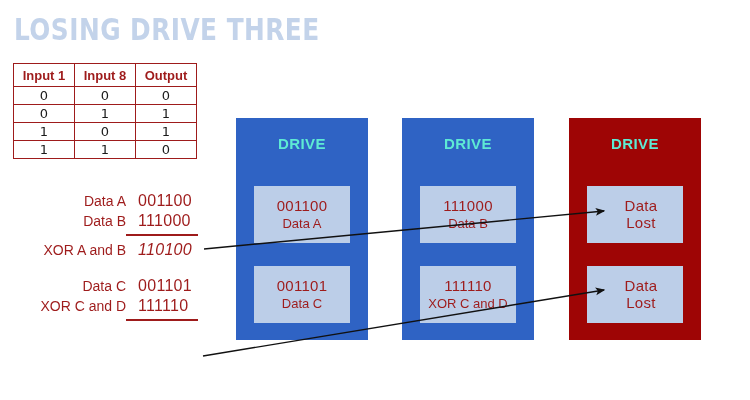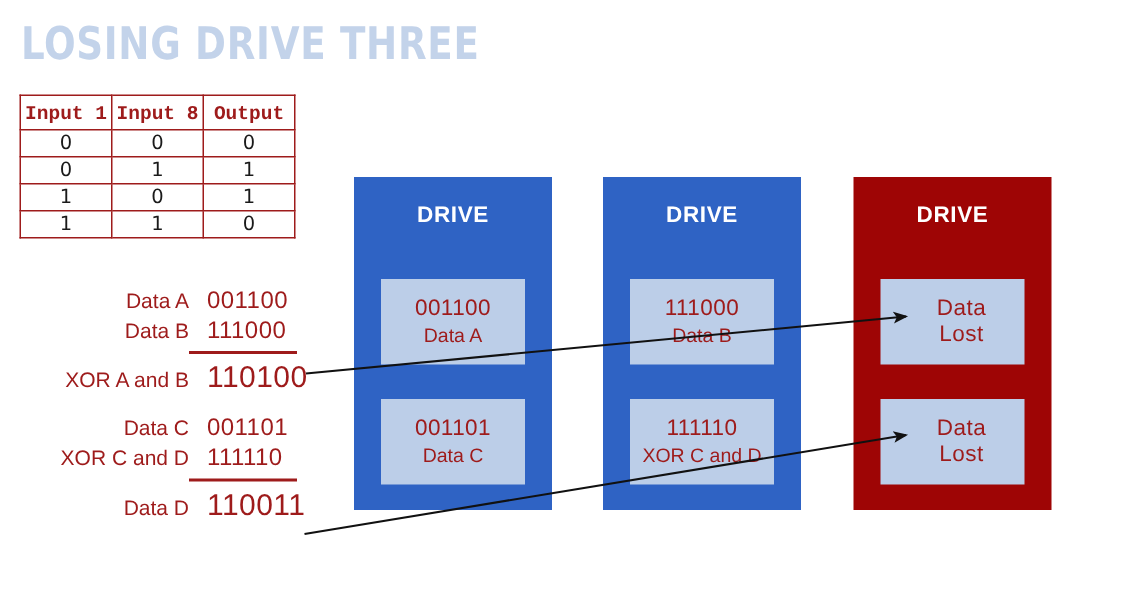--- a/index.html
+++ b/index.html
@@ -43,21 +43,21 @@
   #truth-table td {
     border: 1px solid #9e1b1b;
     text-align: center;
     padding: 0;
     font-size: 13px;
     line-height: 1;
   }
   #truth-table th {
     color: #9e1b1b;
     font-weight: bold;
-    font-family: Liberation Mono, monospace;
+    font-family: Liberation Sans, sans-serif;
     font-stretch: condensed;
     width: 60px;
     height: 22px;
     font-size: 13px;
   }
   #truth-table td {
     color: #1a1a1a;
     font-weight: normal;
     height: 17px;
     font-size: 13px;
@@ -94,40 +94,40 @@
     white-space: nowrap;
   }
   .calc-rule {
     margin-left: 118px;
     width: 72px;
     height: 0;
     border-top: 2px solid #9e1b1b;
     margin-top: 2px;
     margin-bottom: 5px;
   }
-  .calc-result .calc-value { font-size: 20px; }
+  .calc-result .calc-value { font-size: 16px; font-style: italic; }
 
   
   .drive {
     position: absolute;
     top: 118px;
     width: 132px;
     height: 222px;
   }
   #drive-one   { left: 236px; background: #2f63c4; }
   #drive-two   { left: 402px; background: #2f63c4; }
   #drive-three { left: 569px; background: #9e0505; }
 
   .drive-title {
     position: absolute;
     top: 17px;
     left: 0;
     width: 100%;
     text-align: center;
-    color: #ffffff;
+    color: #5eead4;
     font-size: 15px;
     font-weight: bold;
     line-height: 18px;
     letter-spacing: 0.4px;
     font-family: "Liberation Sans", sans-serif;
   }
 
   .data-panel {
     position: absolute;
     left: 18px;
@@ -223,24 +223,20 @@
 <div class="calc-block" id="calc-block-2">
   <div class="calc-row">
     <div class="calc-label">Data C</div>
     <div class="calc-value">001101</div>
   </div>
   <div class="calc-row">
     <div class="calc-label">XOR C and D</div>
     <div class="calc-value">111110</div>
   </div>
   <div class="calc-rule"></div>
-  <div class="calc-row calc-result">
-    <div class="calc-label">Data D</div>
-    <div class="calc-value">110011</div>
-  </div>
 </div>
 
 <div class="drive" id="drive-one">
   <div class="drive-title">
     <div>DRIVE</div>
   </div>
   <div class="data-panel panel-slot-top">
     <div class="panel-bits">001100</div>
     <div class="panel-label">Data A</div>
   </div>

